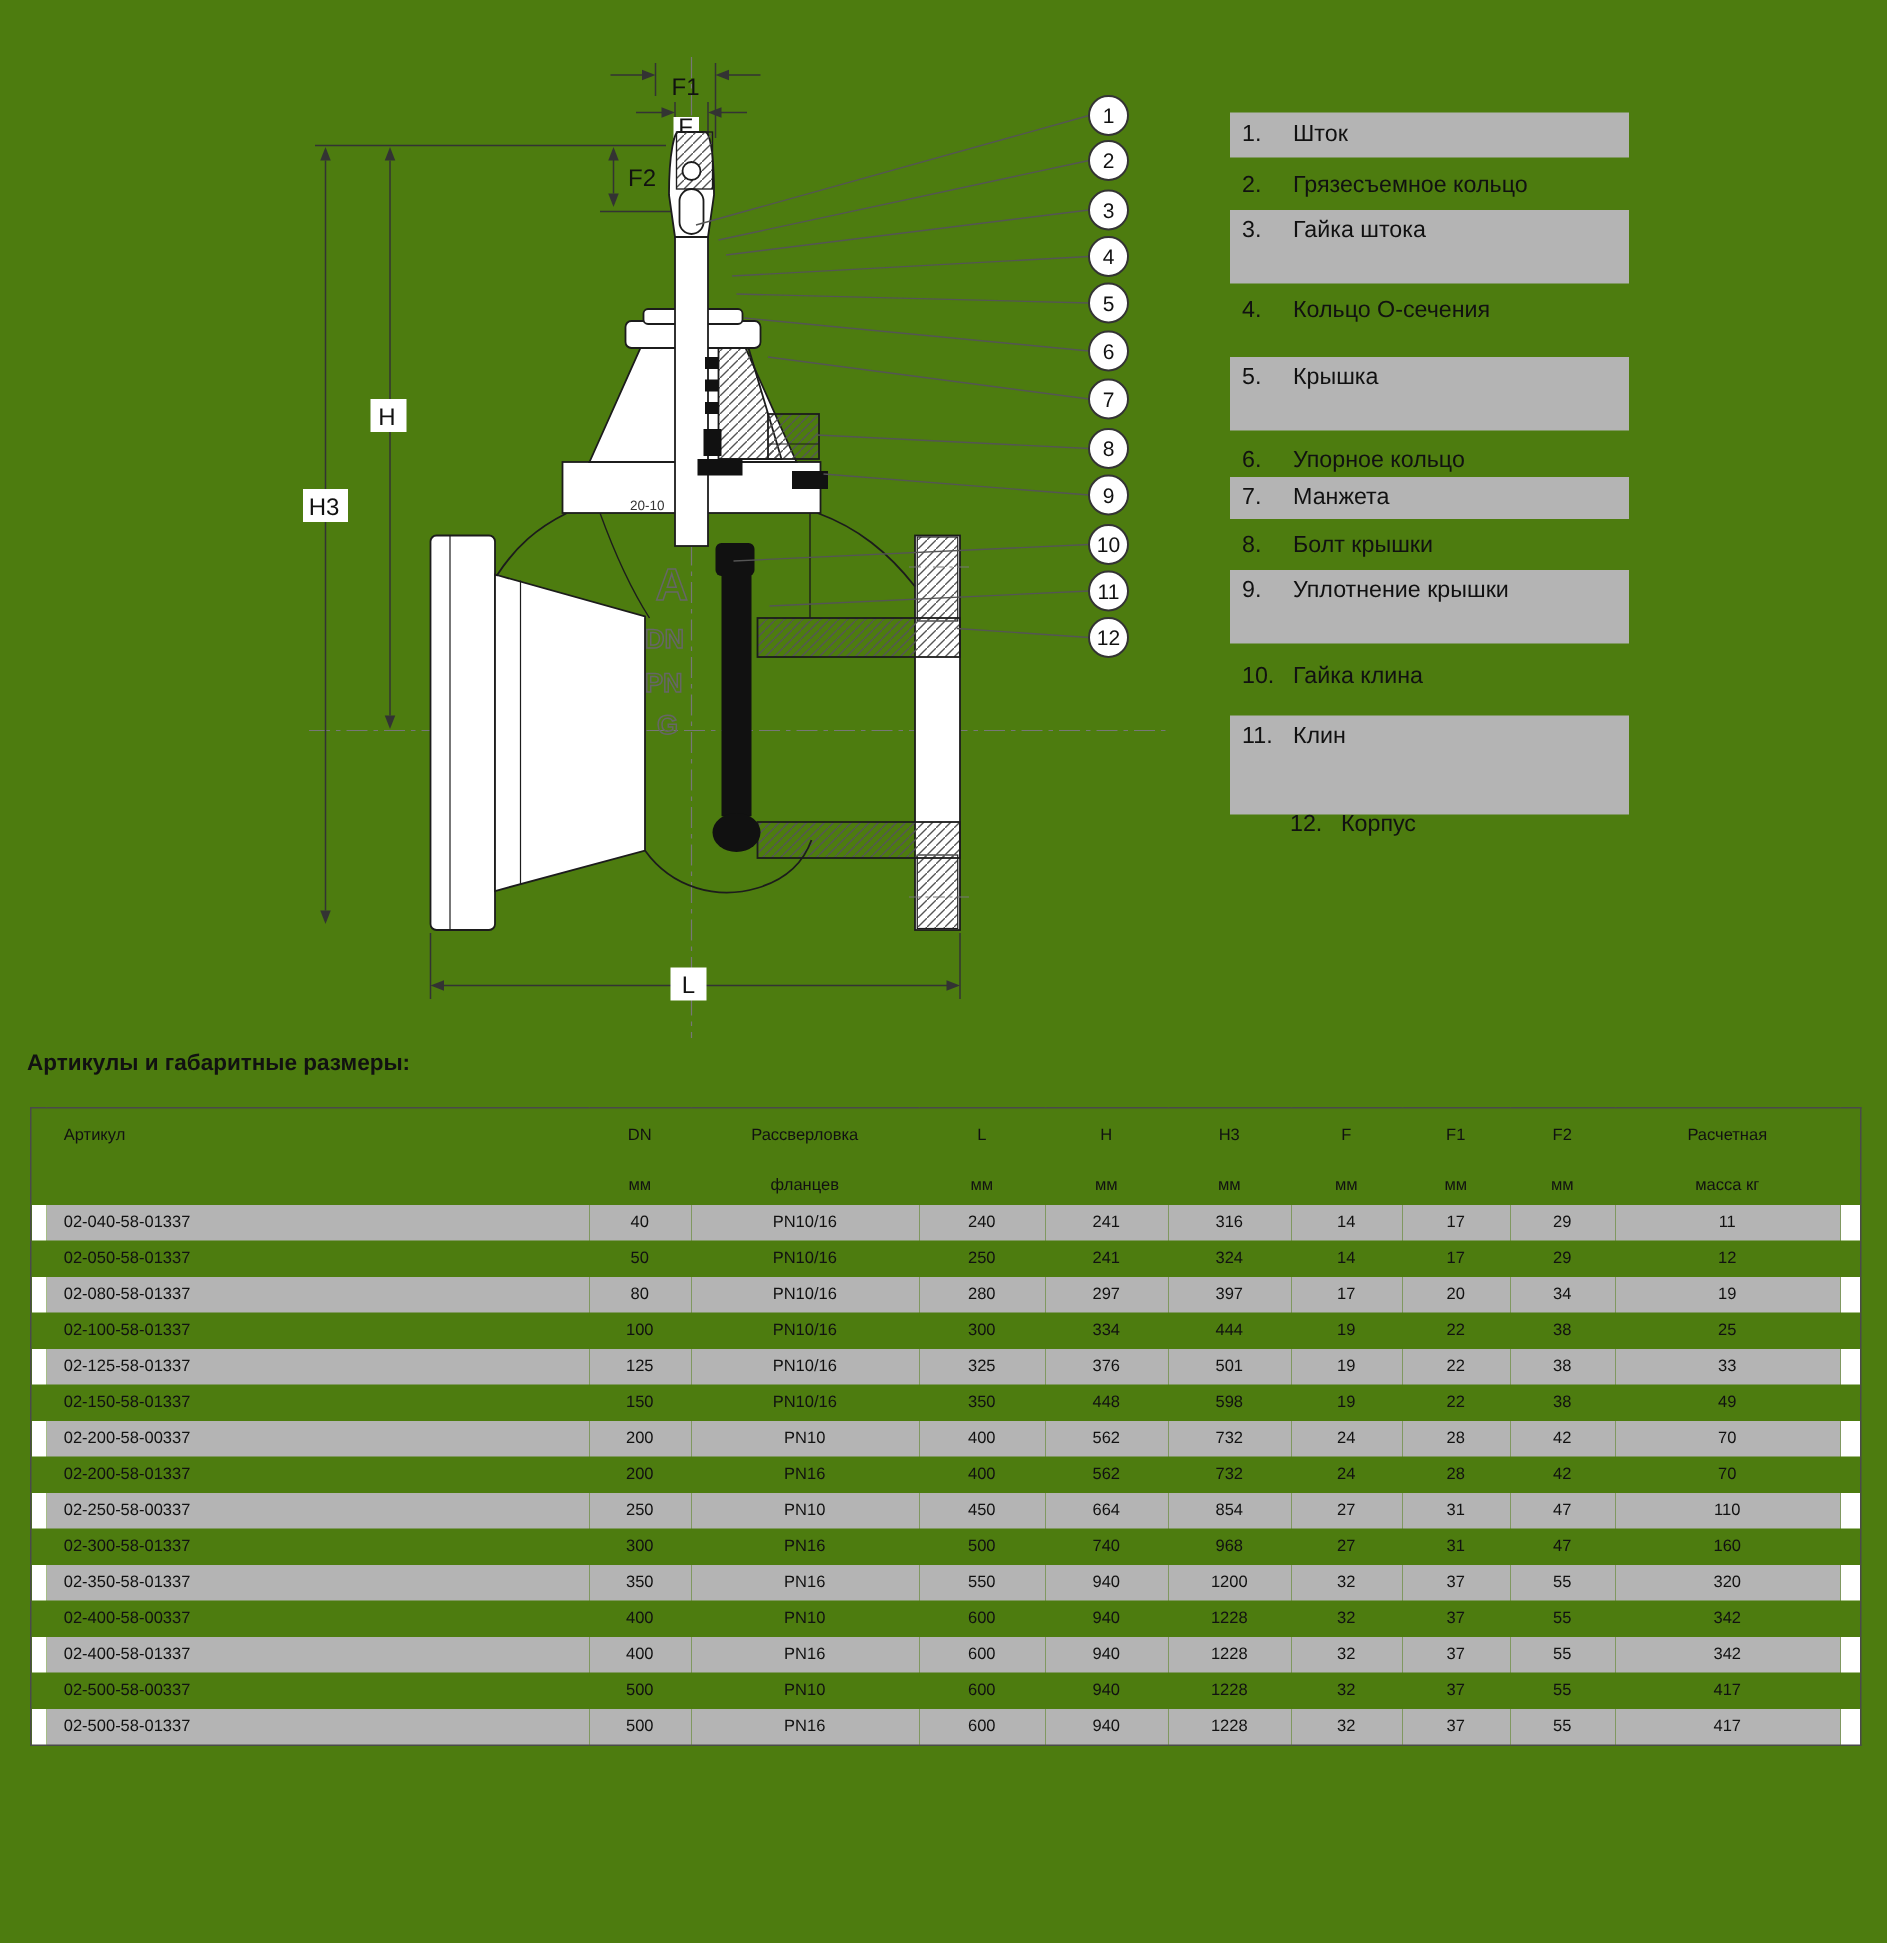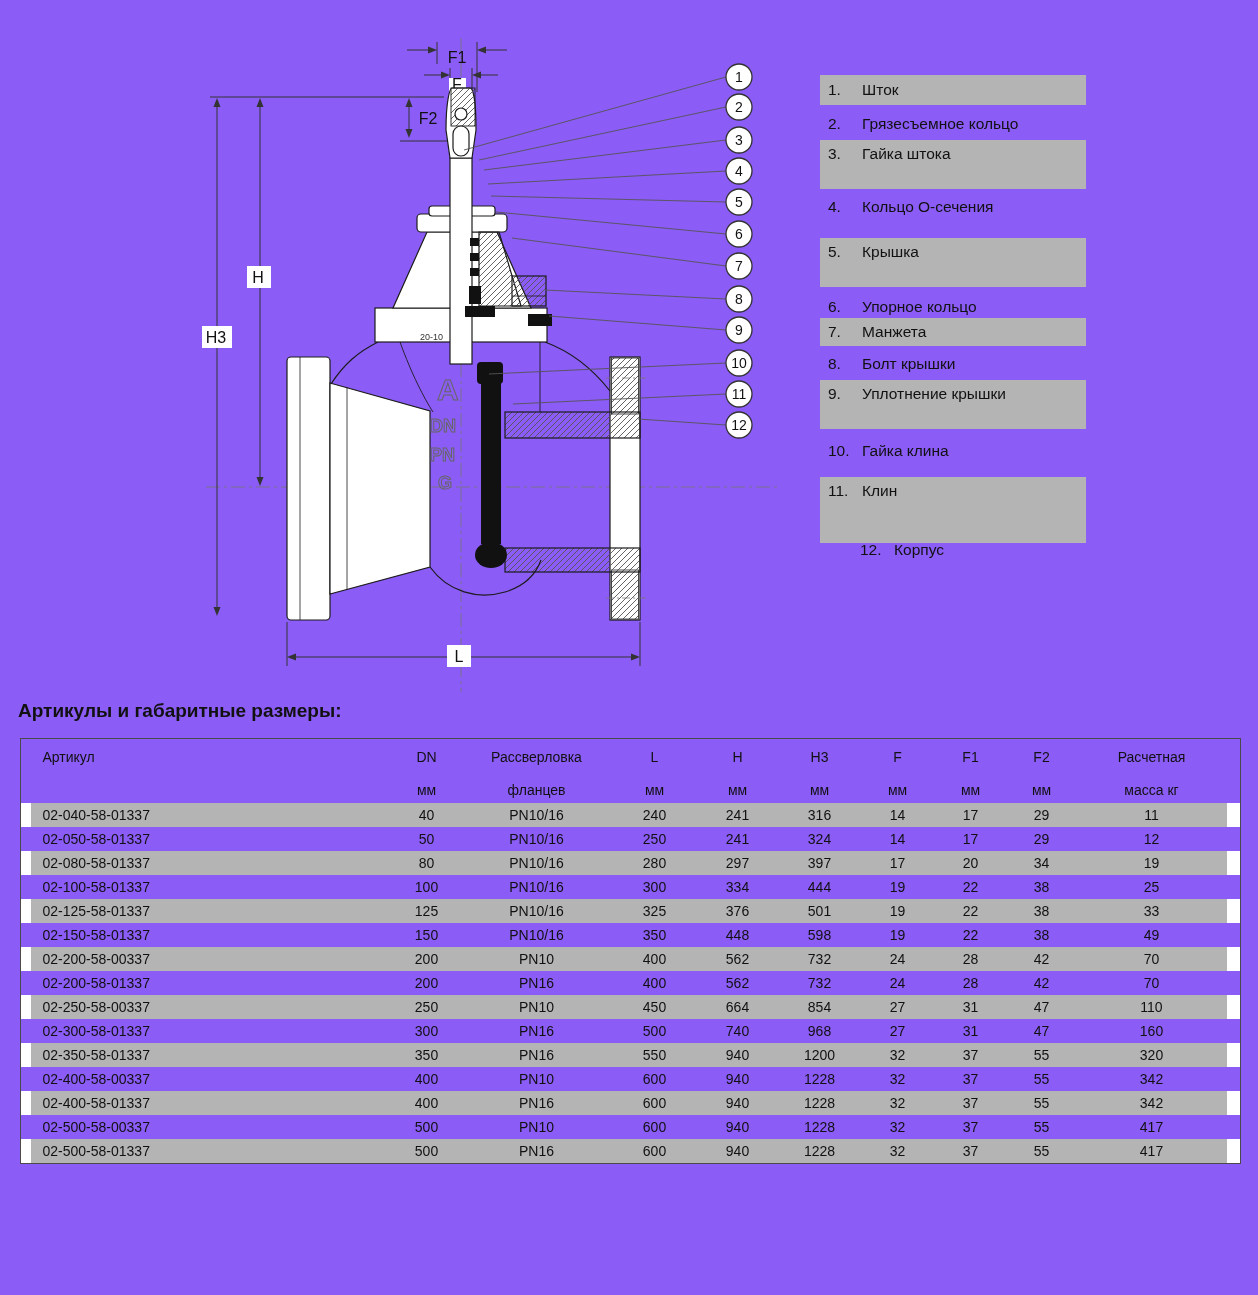--- a/index.html
+++ b/index.html
@@ -1,16 +1,16 @@
 <!DOCTYPE html>
 <html><head>
 <meta charset="utf-8">
 <style>
   html,body{margin:0;padding:0;background:#ffffff;}
-  .page{position:relative;width:1258px;height:1295px;background:#8b5cf6;
+  .page{position:relative;width:1258px;height:1295px;background:#4d7c0f;
         font-family:"Liberation Sans", sans-serif;color:#111;overflow:hidden;}
 
   
   .diagram-svg{position:absolute;left:0;top:0;}
 
   
   .legend{position:absolute;left:820px;top:70px;width:266px;height:510px;}
   .leg-item{position:absolute;left:0;width:266px;font-size:15.5px;
             display:flex;align-items:center;box-sizing:border-box;padding-left:8px;}
   .leg-item .num{width:34px;flex:0 0 34px;}
@@ -23,24 +23,24 @@
   .leg-item:nth-child(5){top:168px;height:49px;}
   .leg-item:nth-child(6){top:223px;height:27px;}
   .leg-item:nth-child(7){top:248px;height:28px;}
   .leg-item:nth-child(8){top:280px;height:27px;}
   .leg-item:nth-child(9){top:310px;height:49px;}
   .leg-item:nth-child(10){top:367px;height:27px;}
   .leg-item:nth-child(11){top:407px;height:66px;}
   .leg-item:nth-child(12){top:466px;height:27px;margin-left:32px;}
 
   
-  .tbl-title{position:absolute;left:18px;top:700px;font-size:19px;font-weight:bold;}
+  .tbl-title{position:absolute;left:18px;top:700px;font-size:15px;font-weight:bold;}
   .dims-table{position:absolute;left:20px;top:738px;width:1218px;
               border:1.5px solid #4a4a4a;border-collapse:collapse;
-              font-size:14px;table-layout:fixed;}
+              font-size:11px;table-layout:fixed;}
   .dims-table th{font-weight:normal;text-align:center;vertical-align:top;
                  padding:0;height:64px;}
   .dims-table th .l1{padding-top:8px;line-height:20px;}
   .dims-table th .l2{padding-top:14px;line-height:18px;}
   .dims-table th.col-art{text-align:left;}
   .dims-table th.col-art .l1{padding-left:12px;}
   .dims-table td{height:24px;padding:0;text-align:center;white-space:nowrap;
                  overflow:hidden;}
   .dims-table td.c-art{text-align:left;padding-left:12px;}
   .dims-table tbody tr:nth-child(odd) td{background:#b4b4b4;}

